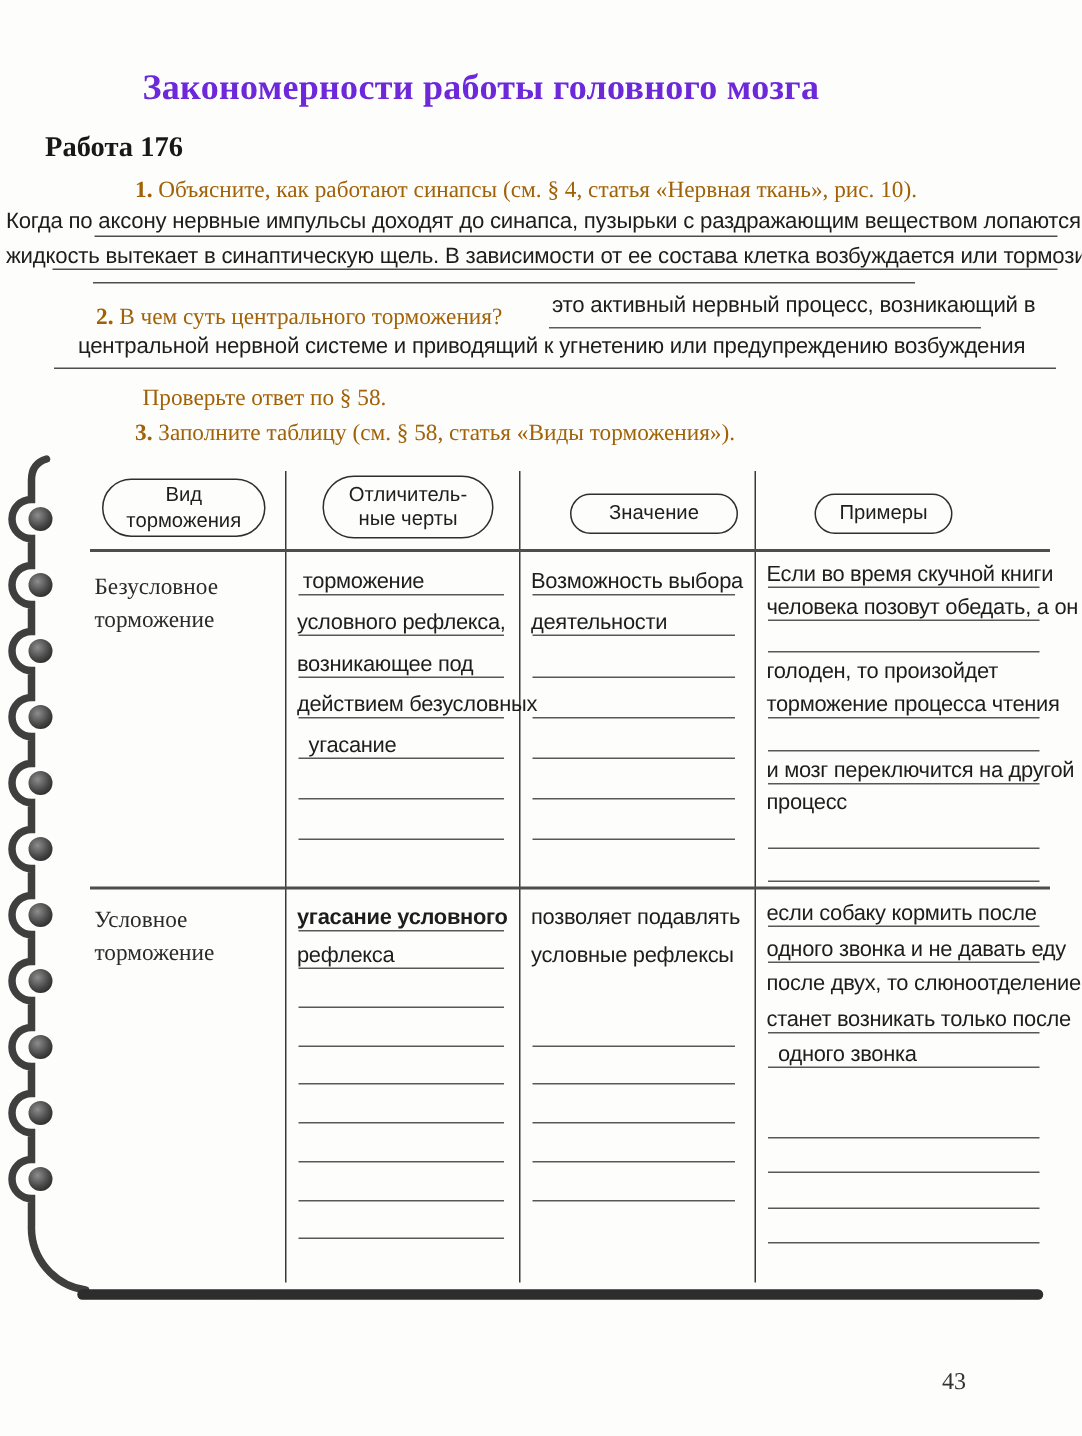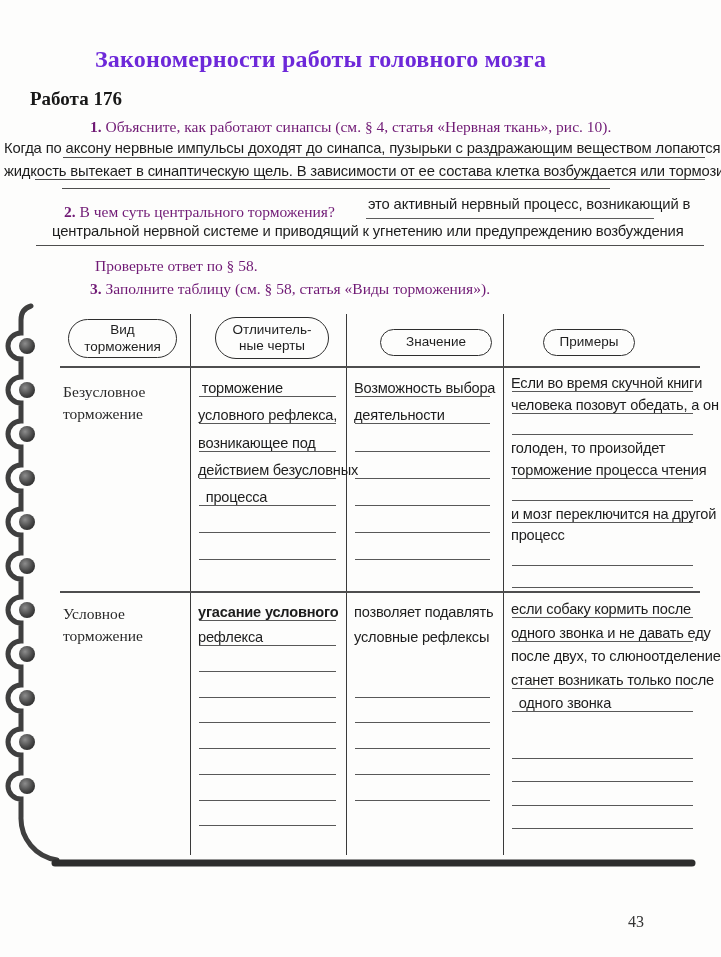--- a/index.html
+++ b/index.html
@@ -5,21 +5,21 @@
   html,body{margin:0;padding:0;}
   body{
     width:721px;height:957px;position:relative;overflow:hidden;
     background:#fdfdfc;
     font-family:"Liberation Serif", serif;
     color:#1c1c1c;
   }
   .abs{position:absolute;}
   .nowrap{white-space:nowrap;}
   
-  .print{font-family:"Liberation Serif", serif;color:#701a75;}
+  .print{font-family:"Liberation Serif", serif;color:#a16207;}
   .b{font-weight:bold;}
   
   .hw{font-family:"Liberation Sans","DejaVu Sans",sans-serif;color:#1d1d1d;letter-spacing:-0.15px;}
   
   .rule{position:absolute;height:0;border-top:1.7px solid #4e4e4e;}
   .rule.thin{border-top-width:1.4px;border-top-color:#5c5c5c;}
   
   .vline{position:absolute;width:0;border-left:1.7px solid #3a3a3a;}
   
   .pill{
@@ -156,21 +156,21 @@
     <div class="cl ul" style="height: 27.2px;">
       <span class="clt">условного рефлекса,</span>
     </div>
     <div class="cl ul" style="height: 27.2px;">
       <span class="clt">возникающее под</span>
     </div>
     <div class="cl ul" style="height: 27.2px;">
       <span class="clt">действием безусловных</span>
     </div>
     <div class="cl ul" style="height: 27.2px;">
-      <span class="clt">  процесса</span>
+      <span class="clt">  угасание</span>
     </div>
     <div class="cl ul" style="height: 27.2px;">
       <span class="clt"></span>
     </div>
     <div class="cl ul" style="height: 27.2px;">
       <span class="clt"></span>
     </div>
     <div class="cl" style="height: 27.2px;">
       <span class="clt"></span>
     </div>

